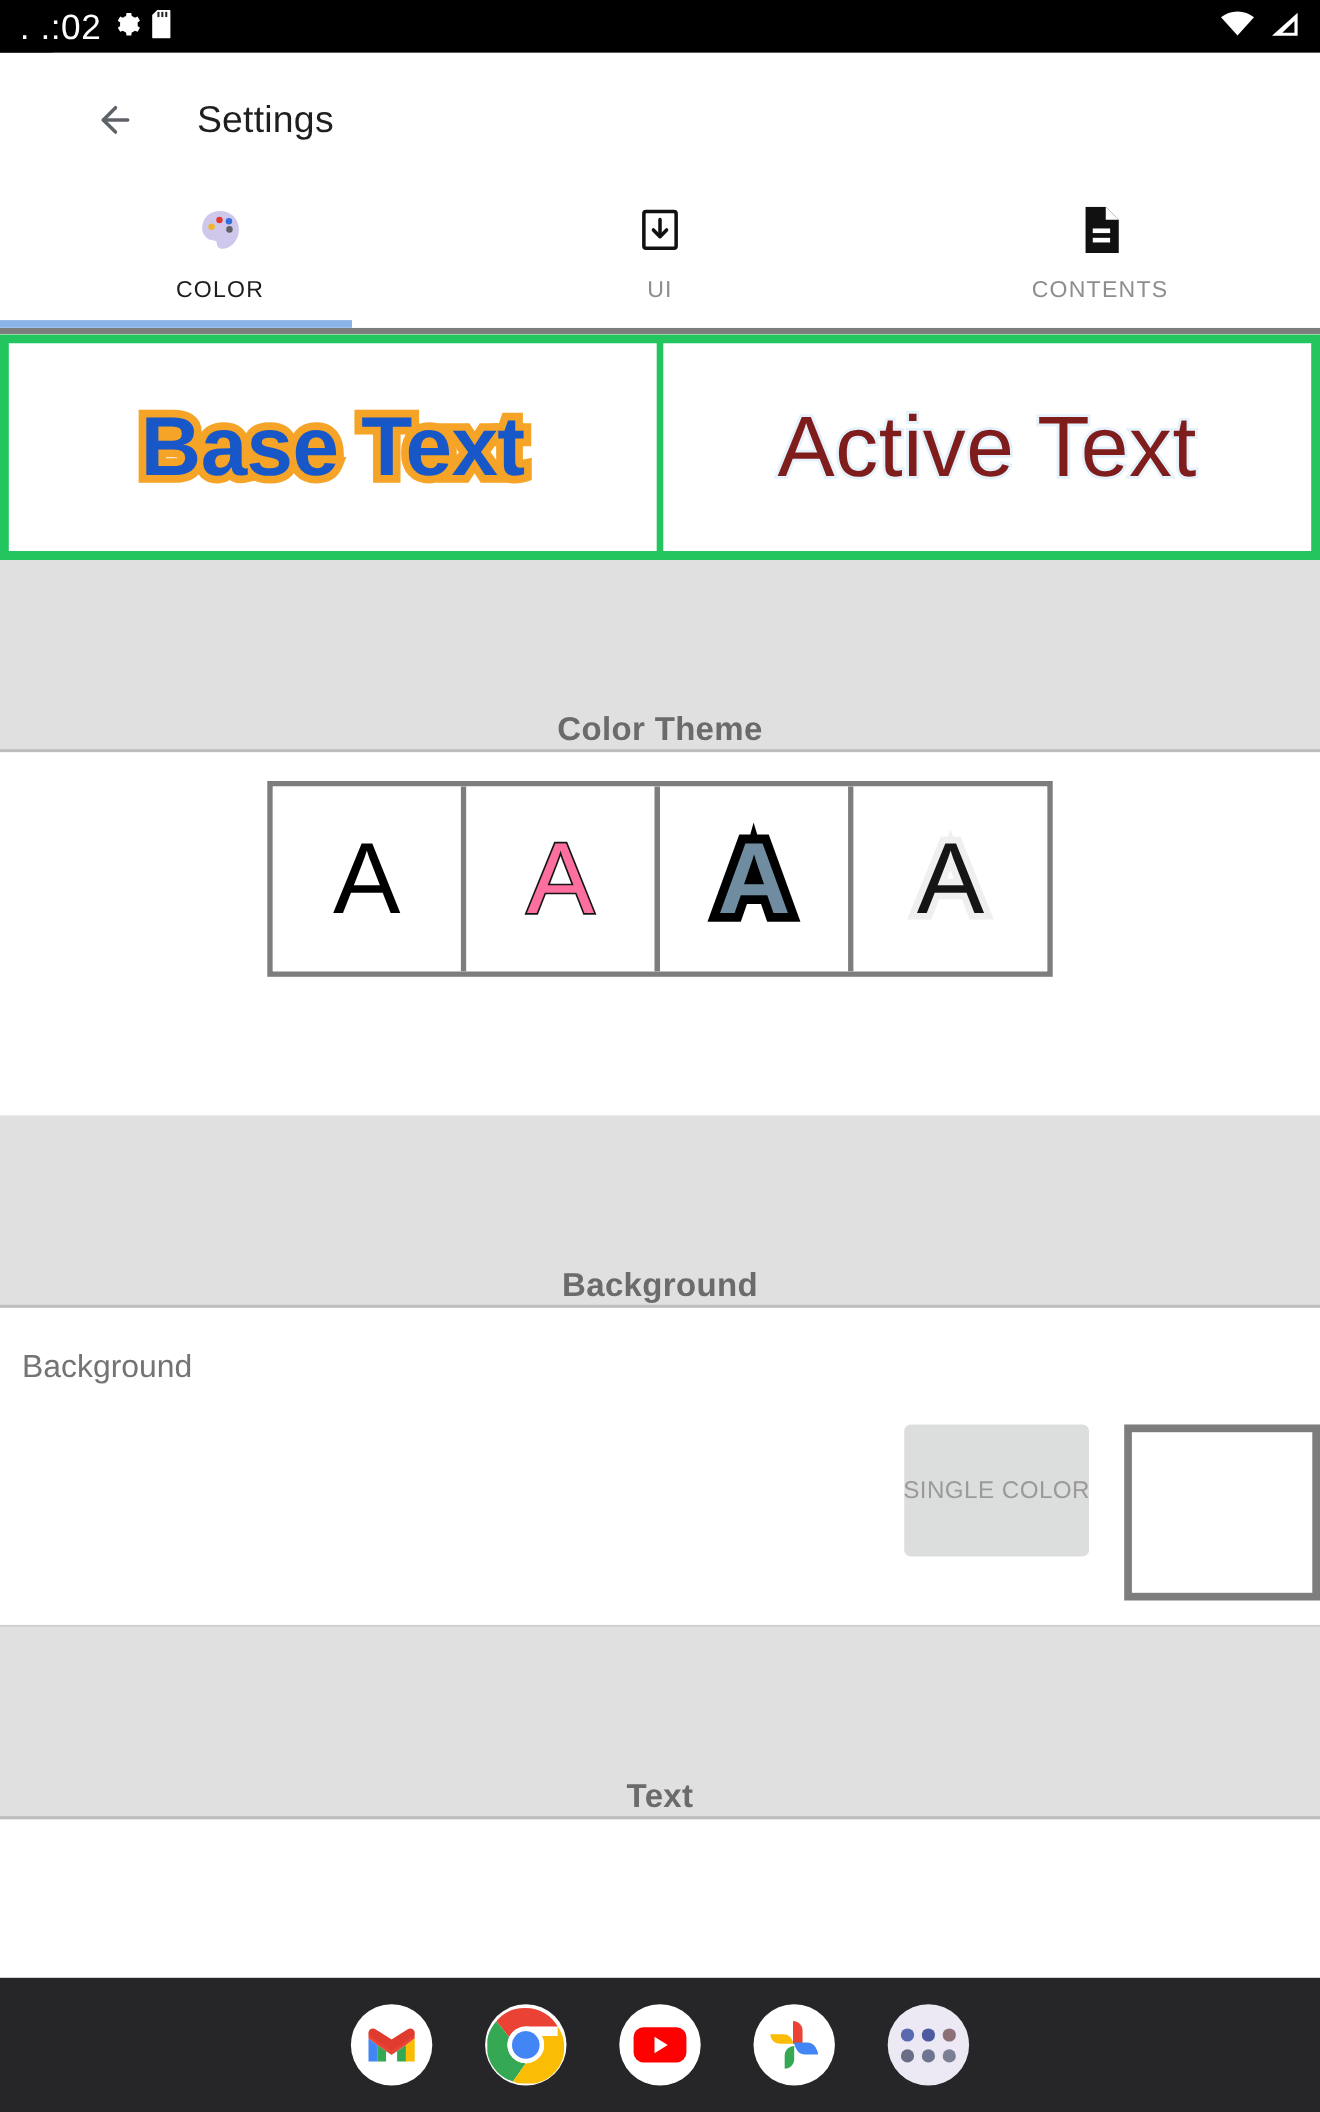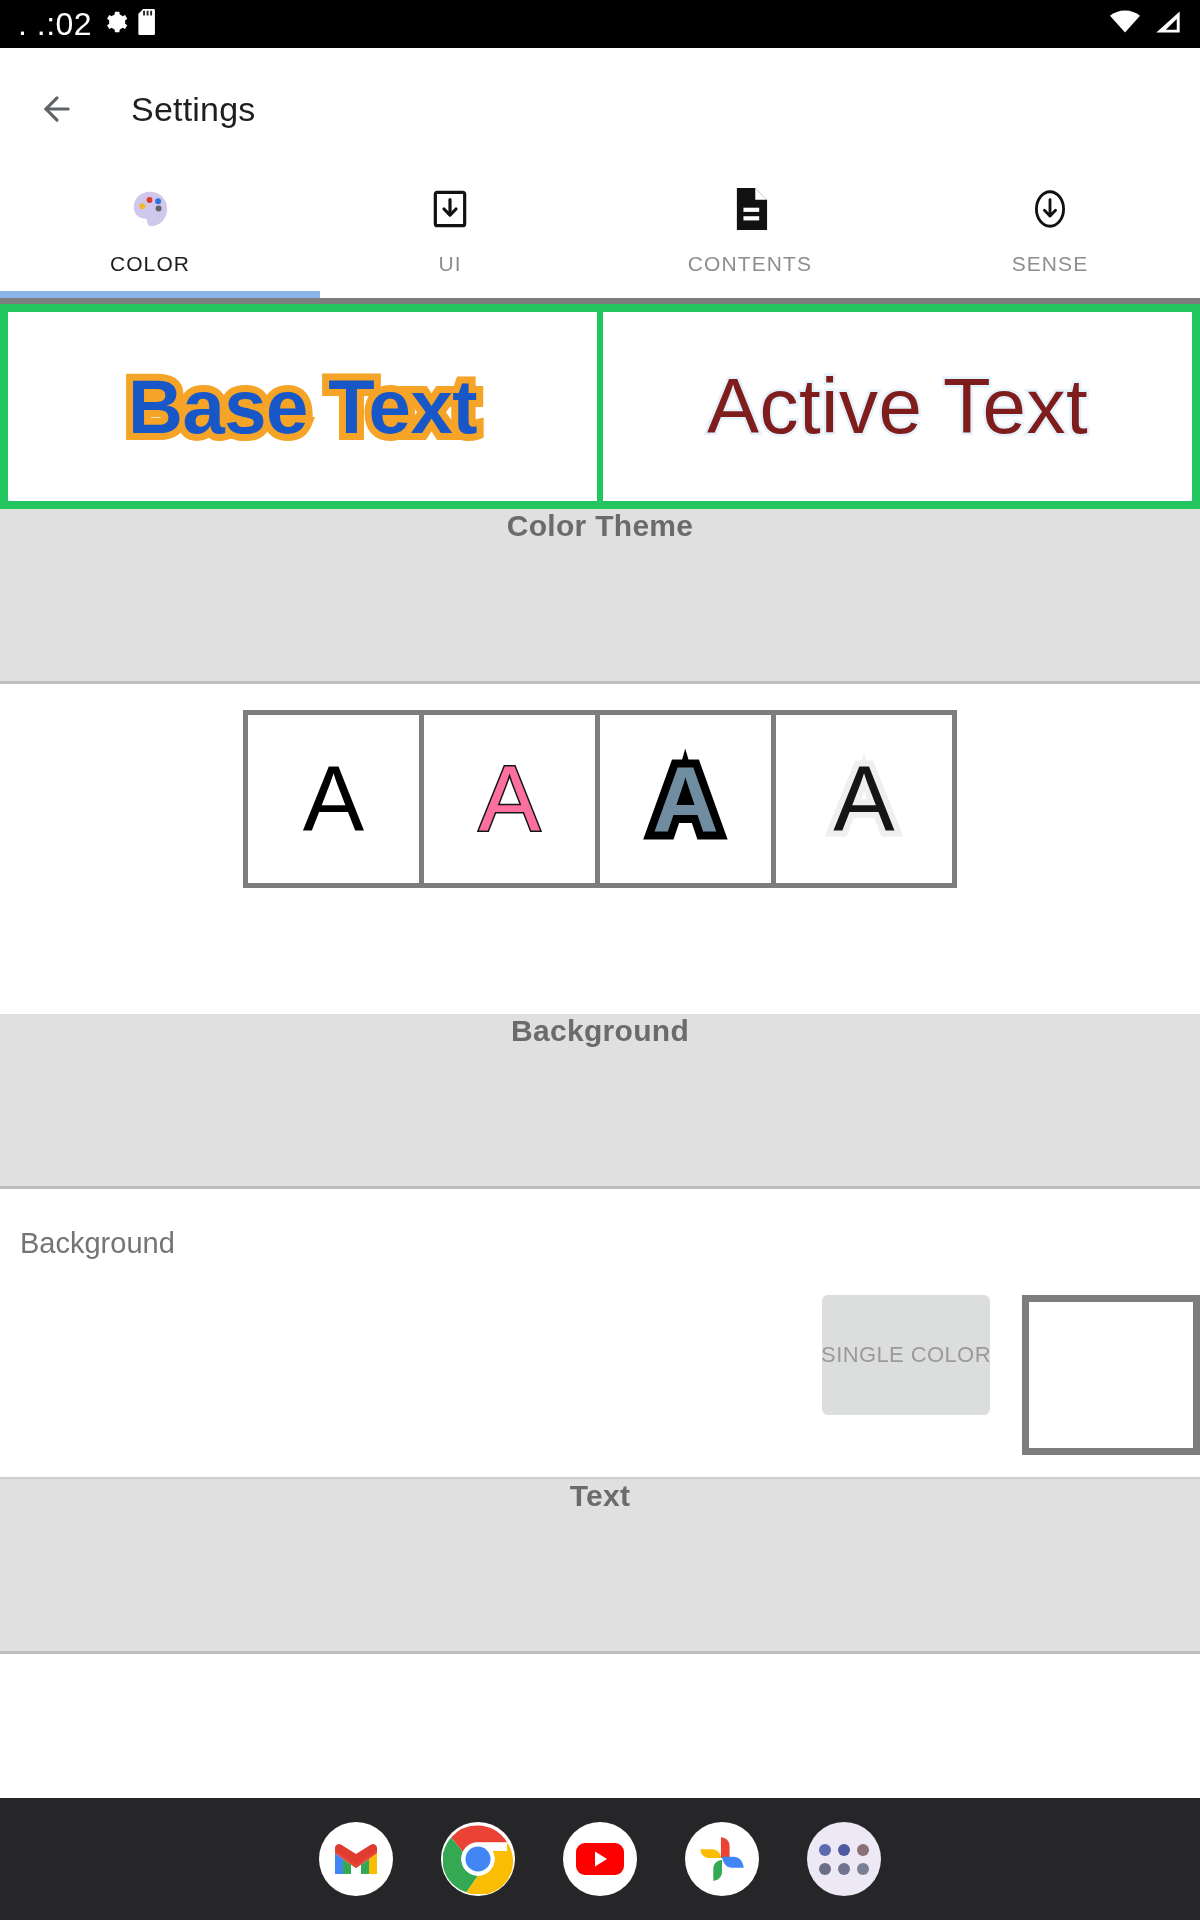--- a/index.html
+++ b/index.html
@@ -15,21 +15,21 @@
   .statusbar{
     height:48px; background:#000; display:flex; align-items:center;
     padding:0 18px; color:#fff;
   }
   .sb-left{ display:flex; align-items:center; gap:10px; }
   .sb-clock{ font-size:32px; letter-spacing:.5px; color:#fff; line-height:1; }
   .sb-right{ margin-left:auto; display:flex; align-items:center; gap:14px; }
   .sb-icon{ display:block; }
 
   
-  .appbar{ height:122px; display:flex; align-items:center; padding-left:28px; background:#fff; }
+  .appbar{ height:122px; display:flex; align-items:center; padding-left:28px; background:#fff;margin-left:48px; }
   .back-btn{ width:58px; height:58px; display:flex; align-items:center; justify-content:center; cursor:pointer; }
   .appbar-title{ font-size:34px; color:#1f1f1f; margin-left:45px; letter-spacing:.2px; }
 
   
   .tabs{ display:flex; height:128px; background:#fff; position:relative; }
   .tab{
     flex:1; display:flex; flex-direction:column; align-items:center;
     justify-content:flex-start; padding-top:16px; cursor:pointer;
   }
   .tab-icon{ height:46px; display:flex; align-items:center; justify-content:center; }
@@ -53,21 +53,21 @@
     -webkit-text-stroke:14px #f5a428; paint-order:stroke fill;
     text-shadow:0 0 0 #f5a428;
   }
   .active-text{
     font-size:78px; font-weight:400; color:#7f1d1d; letter-spacing:.5px;
     -webkit-text-stroke:5px #e6f2fb; paint-order:stroke fill;
   }
 
   
   .section-head{
-    height:172px; background:#e0e0e0; display:flex; align-items:flex-start; justify-content:center;
+    height:172px; background:#e0e0e0; display:flex; align-items:flex-end; justify-content:center;
   }
   .section-head-label{ font-size:30px; font-weight:700; color:#6b6b6b; letter-spacing:.3px; }
   .divider{ height:3px; background:#bdbdbd; }
   .divider-thin{ height:2px; background:#cfcfcf; }
 
   
   .theme-block{ background:#fff; padding:26px 0 126px 0; display:flex; justify-content:center; }
   .theme-strip{ display:flex; border:5px solid #7d7d7d; }
   .theme-cell{
     width:176px; height:168px; background:#fff;
@@ -187,30 +187,20 @@
         <svg width="38" height="42" viewBox="0 0 26 32">
           <path d="M3 0h14l9 9v23H3z" fill="#111"></path>
           <path d="M17 0l9 9h-9z" fill="#fff"></path>
           <rect x="8" y="15" width="12" height="3.2" fill="#fff"></rect>
           <rect x="8" y="21.5" width="12" height="3.2" fill="#fff"></rect>
         </svg>
       </div>
       <div class="tab-label">CONTENTS</div>
     </div>
 
-    <div class="tab">
-      <div class="tab-icon">
-        <svg width="42" height="42" viewBox="0 0 34 34" fill="none" stroke="#111" stroke-width="2.3">
-          <ellipse cx="17" cy="17" rx="11" ry="14"></ellipse>
-          <path d="M17 9.5v13" stroke-linecap="round"></path>
-          <path d="M12.5 18l4.5 4.6L21.5 18" stroke-linecap="round" stroke-linejoin="round"></path>
-        </svg>
-      </div>
-      <div class="tab-label">SENSE</div>
-    </div>
 
     <div class="tab-underline"></div>
   </div>
   <div class="tabs-baseline"></div>
 
   <div class="preview-row">
     <div class="preview-panel left">
       <span class="base-text">Base Text</span>
     </div>
     <div class="preview-panel right">

